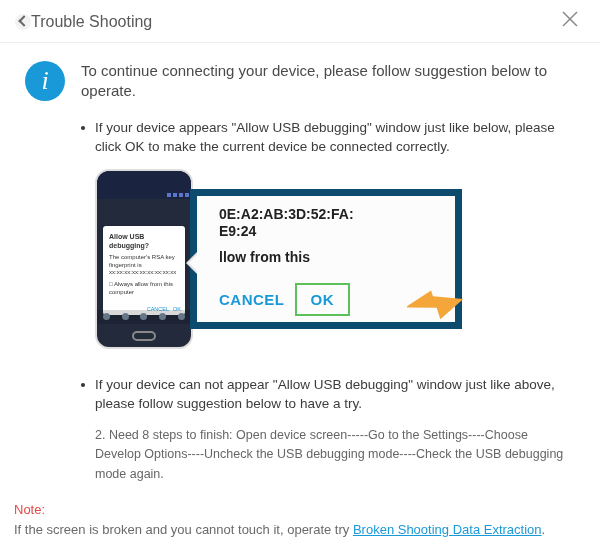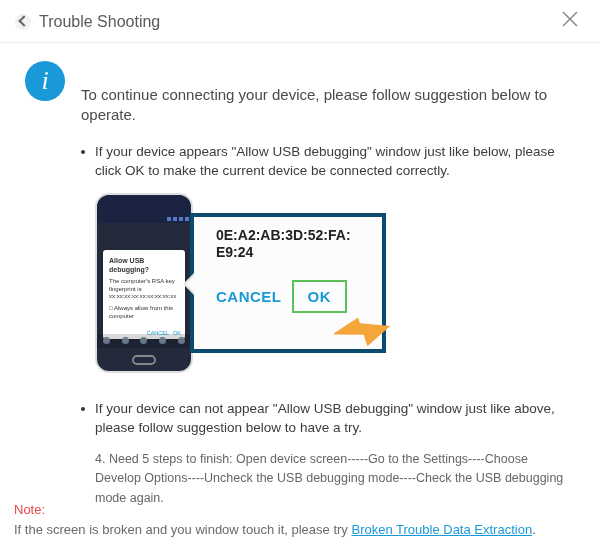--- a/index.html
+++ b/index.html
@@ -9,21 +9,21 @@
       background: #fff;
       color: #4a4a4a;
       font-size: 13px;
       position: relative;
     }
     .titlebar {
       display: flex; align-items: center; justify-content: space-between;
       padding: 10px 15px 8px 15px;
       border-bottom: 1px solid #eee;
     }
-    .title-left { display: flex; align-items: center; gap: 8px; }
+    .title-left { display: flex; align-items: center; }
     .title-icon {
       width: 16px; height: 16px; border-radius: 50%;
       background: #f2f2f2;
       position: relative;
       display: inline-block;
     }
     .title-icon::after {
       content: ""; position: absolute;
       width: 6px; height: 6px;
       border-left: 2px solid #666;
@@ -40,21 +40,21 @@
     }
     .close svg { width: 18px; height: 18px; stroke: #888; stroke-width: 1.5; }
     .content { padding: 18px 25px 0 25px; }
     .header-row { display: flex; gap: 16px; }
     .info-badge {
       flex: 0 0 40px; width: 40px; height: 40px;
       border-radius: 50%; background: #1a99d8;
       display: flex; align-items: center; justify-content: center;
     }
     .info-badge span { color: #fff; font-size: 26px; font-family: Georgia, serif; font-style: italic; }
-    .lead { font-size: 15px; color: #4a4a4a; line-height: 1.35; margin-top: 24px; }
+    .lead { font-size: 15px; color: #4a4a4a; line-height: 1.35; }
     .body { margin-left: 56px; margin-top: 16px; }
     .bullet-row { display: flex; gap: 10px; align-items: flex-start; }
     .bullet { width: 4px; height: 4px; margin-top: 8px; background: #333; border-radius: 50%; flex: 0 0 4px; }
     .item-text { font-size: 13.5px; color: #3c3c3c; line-height: 1.45; }
 
     .phone-row {
       display: flex; align-items: center; justify-content: flex-start;
       margin: 12px 0 12px 14px; gap: 0;
       position: relative;
     }
@@ -73,22 +73,22 @@
       box-shadow: 0 0 3px rgba(0,0,0,.2);
       font-size: 6px; color: #333; line-height: 1.3;
     }
     .phone .dialog .d-title{font-size:7px; font-weight:bold; margin-bottom:4px;}
     .phone .dialog .d-actions{position:absolute; bottom:2px; right:4px; font-size:5.5px; color:#1a99d8; display:flex; gap:4px;}
     .phone .homebtn{position:absolute; bottom:6px; left:50%; transform:translateX(-50%); width:24px; height:10px; border:2px solid #888; border-radius:5px;}
     .phone .navicons{position:absolute; bottom:23px; left:0; right:0; height:14px; background:rgba(0,0,0,.15); display:flex; justify-content:space-around; align-items:center;}
     .phone .navicons i{width:7px; height:7px; border-radius:50%; background:#678;}
     .callout {
       margin-left: -3px;
-      width: 196px; height: 140px;
-      border: 4px solid #0c4a6e;
+      width: 272px; height: 140px;
+      border: 7px solid #0c4a6e;
       background:#fcfcfc;
       position: relative;
       padding: 10px 10px 8px 22px;
     }
     .callout::before{
       content:""; position:absolute; left:-11px; top:56px;
       width:0; height:0; border-top:11px solid transparent; border-bottom:11px solid transparent;
       border-right:11px solid #e5e5e5;
     }
     .callout::after{
@@ -174,37 +174,38 @@
             <i></i>
           </div>
         <div class="homebtn"></div>
       </div>
 
       <div class="callout">
         <div class="co-top">
           <span>0E:A2:AB:3D:52:FA:</span><br>
           <span>E9:24</span>
         </div>
+        <div class="co-mid">llow from this</div>
         <div class="co-btns">
           <span class="co-cancel">CANCEL</span>
           <span class="co-ok">OK</span>
         </div>
         <svg class="arrow" width="58" height="38">
           <polygon points="0,8 30,0 30,6 58,18 30,30 30,18" fill="#f4a63a" transform="rotate(-18 29 19)"></polygon>
         </svg>
       </div>
     </div>
 
     <div class="bullet-row" style="margin-top:26px">
       <span class="bullet"></span>
       <div class="item-text">If your device can not appear "Allow USB debugging" window just like above, please follow suggestion below to have a try.</div>
     </div>
 
     <div class="numlines">
-      <div>4. Need 5 steps to finish: Open device screen-----Go to the Settings----Choose Develop Options----Uncheck the USB debugging mode----Check the USB debugging mode again.</div>
+      <div>2. Need 8 steps to finish: Open device screen-----Go to the Settings----Choose Develop Options----Uncheck the USB debugging mode----Check the USB debugging mode again.</div>
     </div>
   </div>
 </div>
 
 <div class="note-block">
   <span class="note-label">Note:</span><br>
-  <span class="note-text">If the screen is broken and you window touch it, please try </span><a href="#" class="note-link">Broken Trouble Data Extraction</a><span class="note-text">.</span>
+  <span class="note-text">If the screen is broken and you cannot touch it, operate try </span><a href="#" class="note-link">Broken Shooting Data Extraction</a><span class="note-text">.</span>
 </div>
 
 </body></html>

